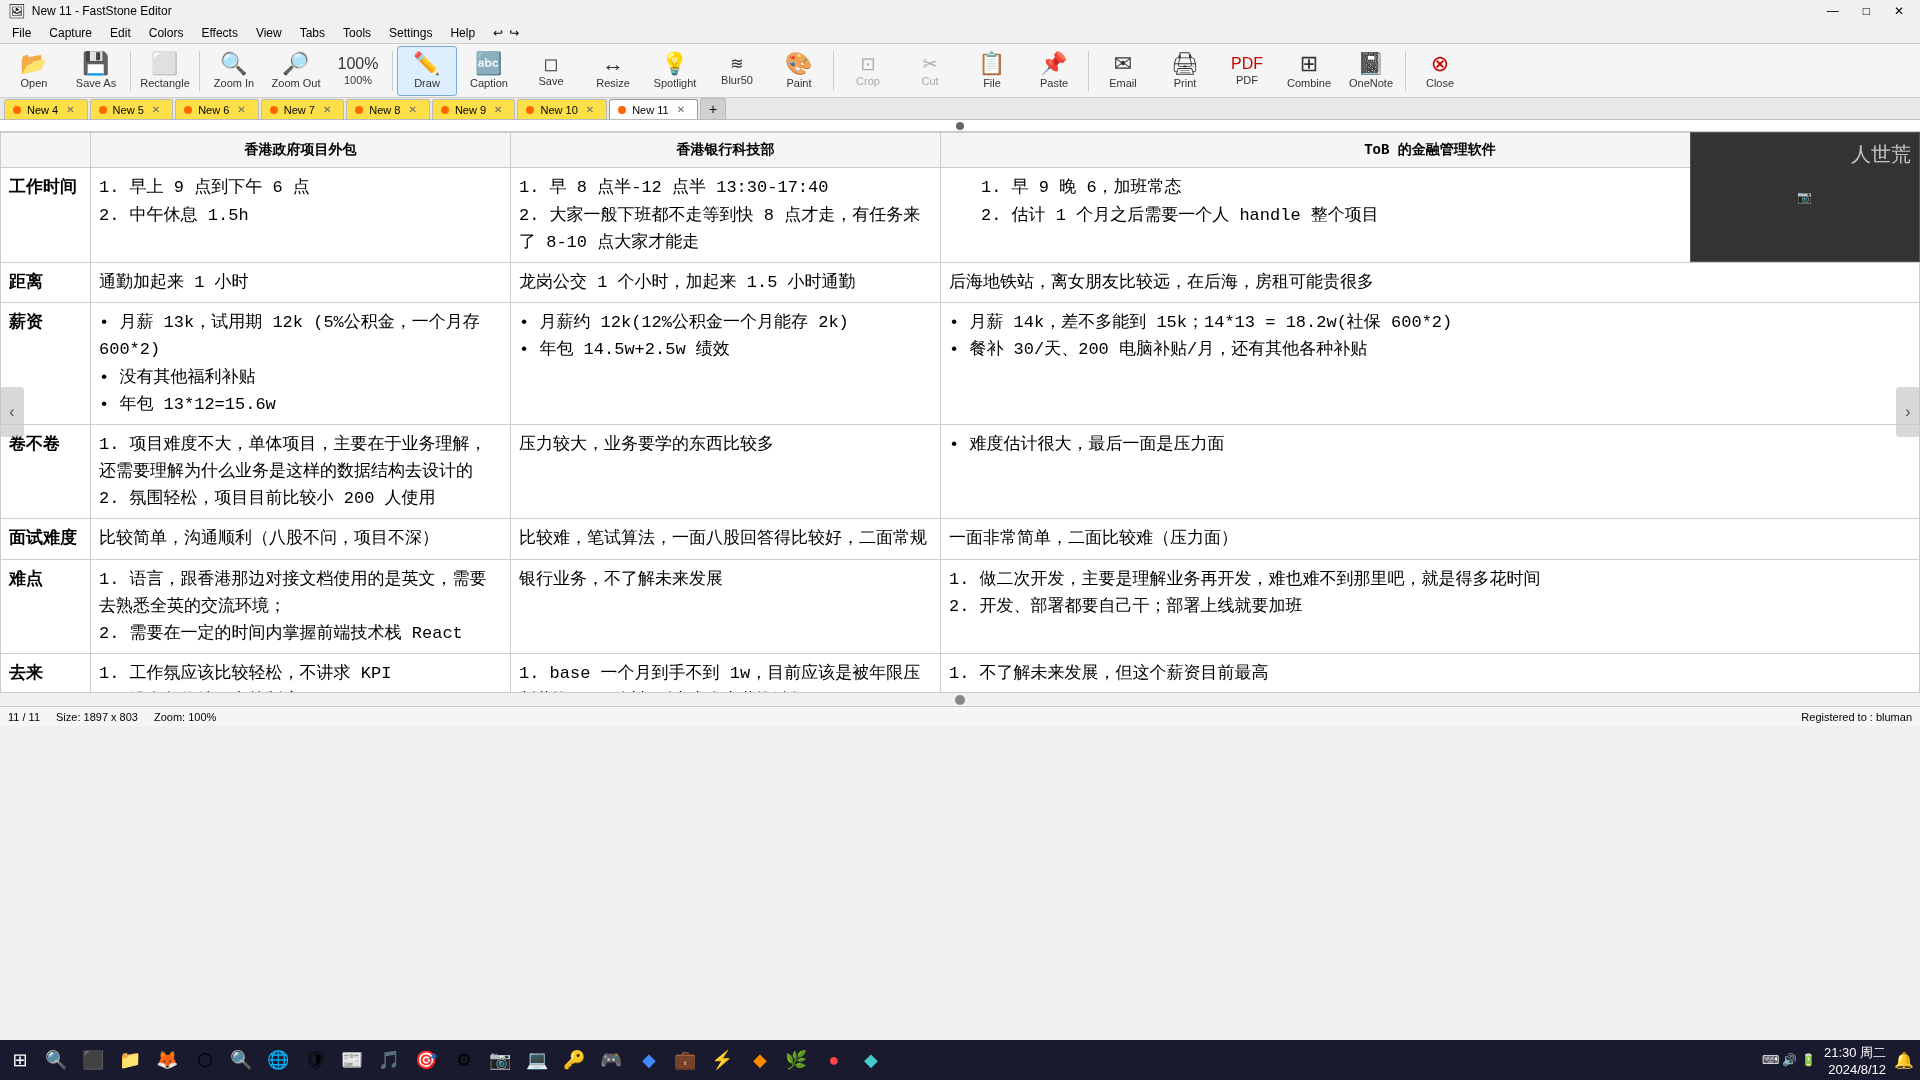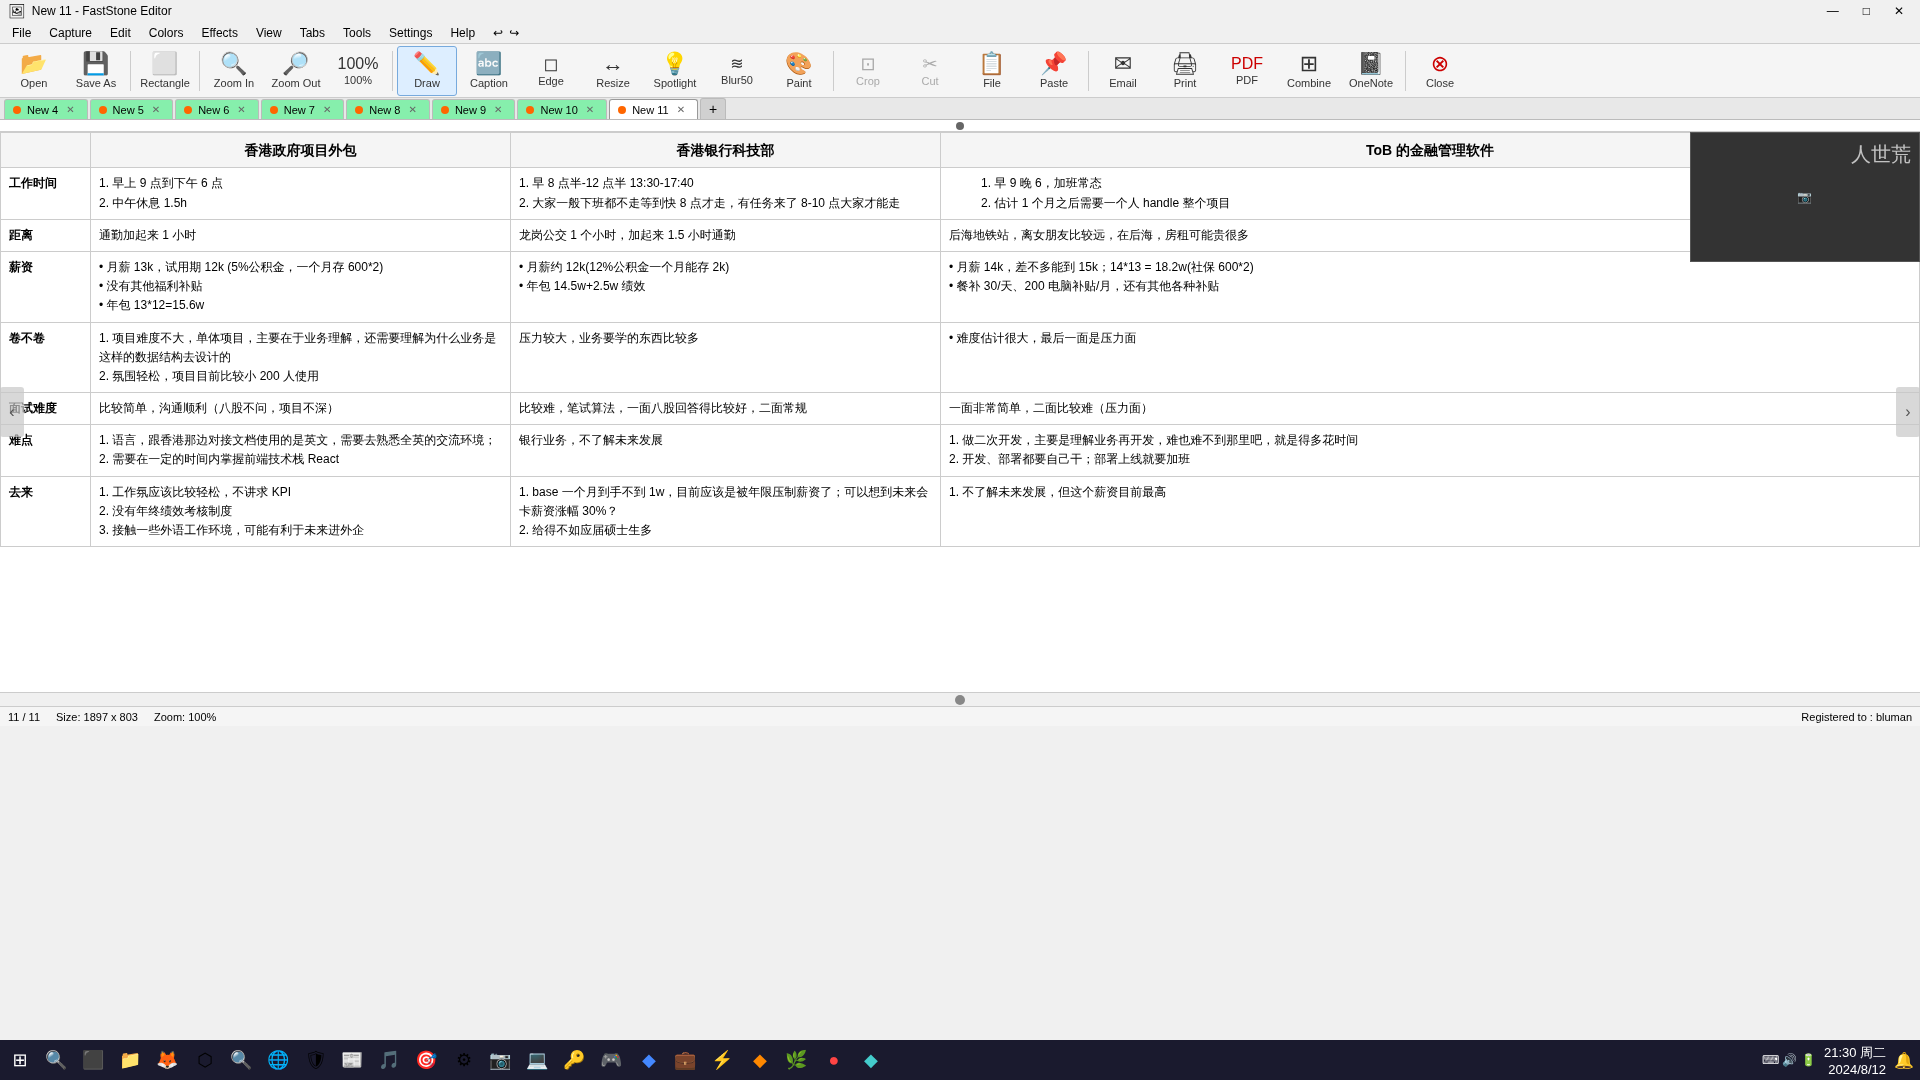--- a/index.html
+++ b/index.html
@@ -75,21 +75,21 @@
       display: flex;
       align-items: flex-end;
       padding: 0 4px;
       border-bottom: 1px solid #bbb;
     }
     .tab {
       display: flex;
       align-items: center;
       padding: 2px 10px 2px 8px;
       height: 20px;
-      background: #86efac;
+      background: #fde047;
       border: 1px solid #bbb;
       border-bottom: none;
       margin-right: 2px;
       cursor: pointer;
       font-size: 11px;
       gap: 6px;
       border-radius: 3px 3px 0 0;
     }
     .tab.active {
       background: #fff;
@@ -161,26 +161,27 @@
       z-index: 10;
     }
     .nav-arrow-left { left: 0; }
     .nav-arrow-right { right: 0; }
     
     
     #content-table {
       width: 100%;
       border-collapse: collapse;
       table-layout: fixed;
+      font-family: Liberation Mono, monospace;
     }
     #content-table th, #content-table td {
       border: 1px solid #ccc;
       padding: 6px 8px;
       vertical-align: top;
-      font-size: 12px;
+      font-size: 17px;
       line-height: 1.6;
     }
     #content-table th {
       background: #f5f5f5;
       font-weight: bold;
       text-align: center;
       font-size: 14px;
     }
     .col-label { width: 90px; font-weight: bold; }
     .col-1 { width: 420px; }
@@ -327,21 +328,21 @@
   <div class="toolbar-btn active">
     <div class="toolbar-icon">✏️</div>
     <span>Draw</span>
   </div>
   <div class="toolbar-btn">
     <div class="toolbar-icon">🔤</div>
     <span>Caption</span>
   </div>
   <div class="toolbar-btn">
     <div class="toolbar-icon" style="font-size:18px;">◻</div>
-    <span>Edge</span>
+    <span>Save</span>
   </div>
   <div class="toolbar-btn">
     <div class="toolbar-icon">↔</div>
     <span>Resize</span>
   </div>
   <div class="toolbar-btn">
     <div class="toolbar-icon">💡</div>
     <span>Spotlight</span>
   </div>
   <div class="toolbar-btn">

